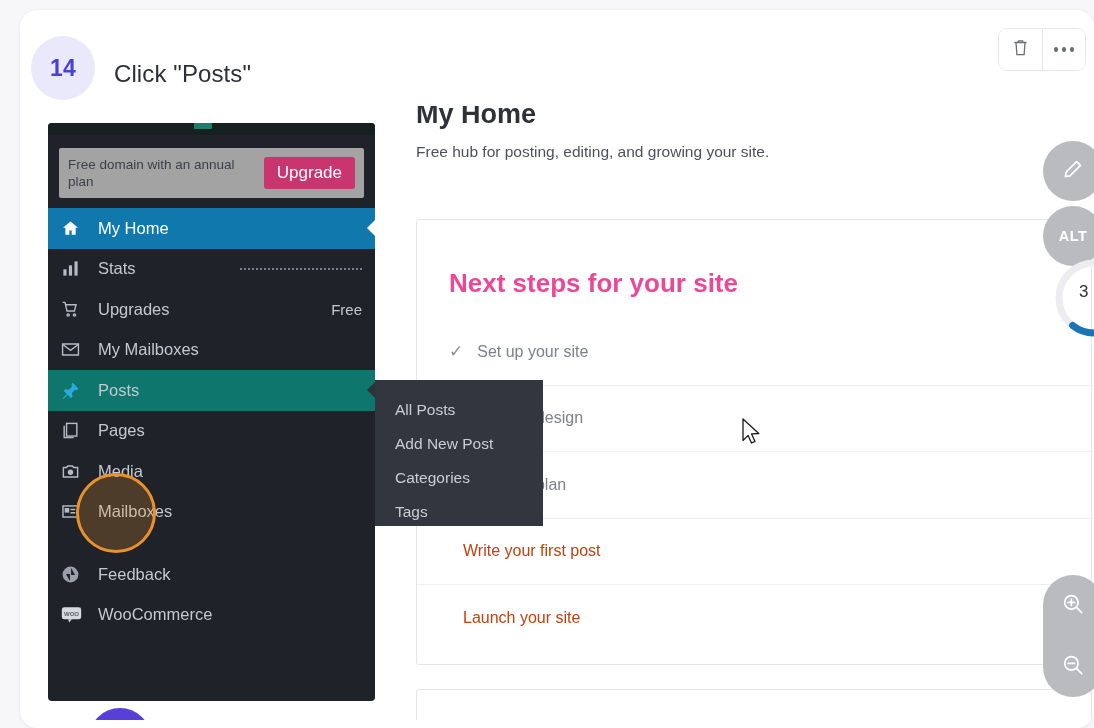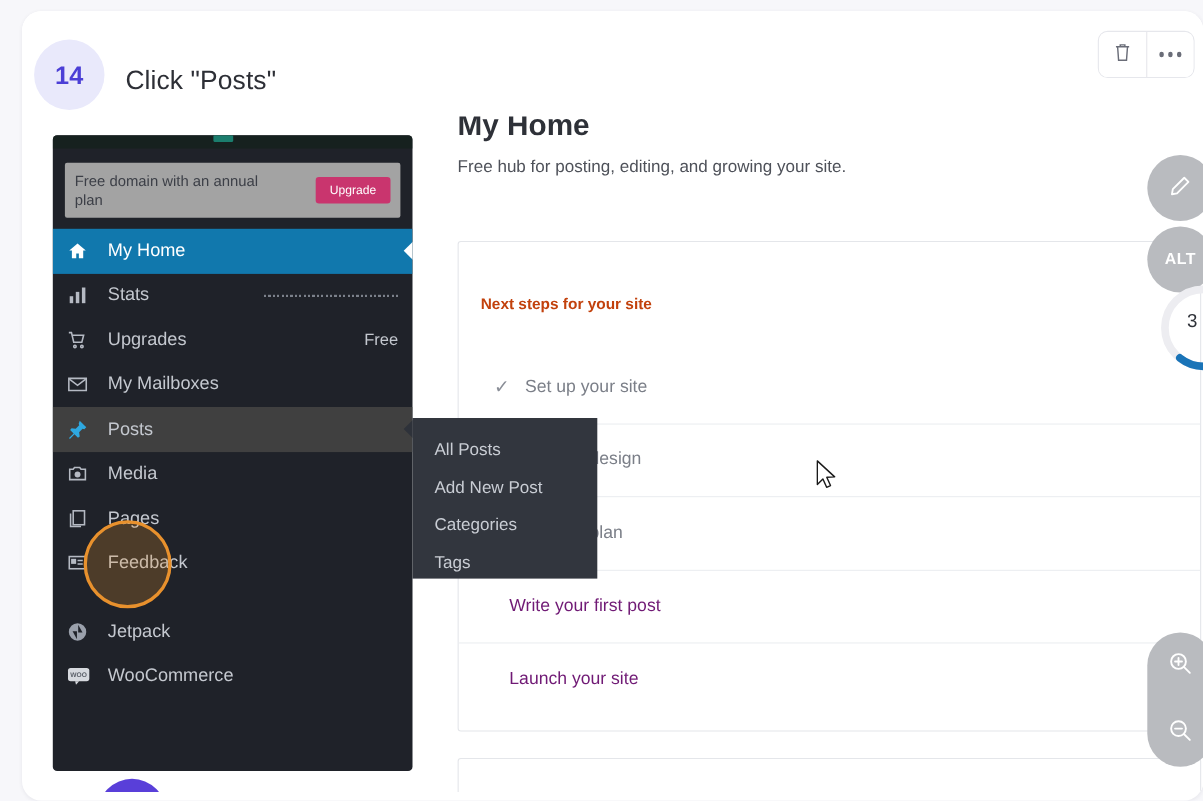--- a/index.html
+++ b/index.html
@@ -88,21 +88,21 @@
     background: #a3a3a3; border-radius: 2px;
     display: flex; align-items: center; padding: 0 9px;
   }
   .upgrade-banner .txt {
     font-size: 13.5px; color: #3c3f47; line-height: 17px;
     width: 185px;
   }
   .upgrade-btn {
     margin-left: auto;
     background: #c9356e; color: #fff;
-    font-size: 11px; padding: 6px 13px; border-radius: 3px;
+    font-size: 17px; padding: 6px 13px; border-radius: 3px;
     cursor: pointer; white-space: nowrap;
   }
 
   .nav { position: absolute; left: 0; top: 85px; width: 327px; }
   .nav-item {
     position: relative;
     display: flex; align-items: center;
     height: 40.5px; padding-left: 13px;
     color: #c4c8cf; font-size: 16.5px;
     cursor: pointer;
@@ -113,21 +113,21 @@
   }
   .nav-item .lbl { margin-left: 7px; }
   .nav-item.active { background: #1178ad; color: #ffffff; }
   .nav-item.active .ico { color: #ffffff; }
   .nav-item.active::after {
     content: ""; position: absolute; right: -1px; top: 50%;
     transform: translateY(-50%);
     border-top: 9px solid transparent; border-bottom: 9px solid transparent;
     border-right: 9px solid #ffffff;
   }
-  .nav-item.open { background: #404040; }
+  .nav-item.open { background: #0f766e; }
   .nav-item.open::before {
     content: ""; position: absolute; left: -7px; top: 0; bottom: 0;
     width: 7px; background: #1ba0d7;
   }
   .nav-item.open::after {
     content: ""; position: absolute; right: -1px; top: 50%;
     transform: translateY(-50%);
     border-top: 9px solid transparent; border-bottom: 9px solid transparent;
     border-right: 9px solid #2e323a;
   }
@@ -170,27 +170,27 @@
   .card {
     position: absolute; left: 21px;
     width: 676px;
     border: 1px solid #e4e6ea;
     border-radius: 3px;
     background: #fff;
   }
   #card-next { top: 113px; height: 446px; }
   #card-second { top: 583px; height: 60px; }
   .card-title {
-    position: absolute; left: 20px; top: 48px;
-    font-size: 14px; color: #c2410c; font-weight: 600;
+    position: absolute; left: 32px; top: 48px;
+    font-size: 26px; color: #ec4899; font-weight: 600;
   }
   .task-list { position: absolute; left: 0; top: 99px; width: 674px; }
   .task-row {
     height: 66.5px; display: flex; align-items: center;
-    padding-left: 32px; font-size: 16px; color: #701a75;
+    padding-left: 32px; font-size: 16px; color: #c2410c;
     border-bottom: 1px solid #eceef1;
   }
   .task-row:last-child { border-bottom: none; }
   .task-row.done { color: #7b7f88; }
   .task-row .check { margin-right: 14px; color: #8a8e97; font-size: 17px; line-height: 1; }
 
   
   .fab {
     position: absolute; border-radius: 50%;
     background: #b9bbbf;
@@ -410,61 +410,61 @@
             <span class="ico">
               <svg width="19" height="19" viewBox="0 0 24 24" fill="#2ea8e0">
                   <path d="M14.5 2l7.5 7.5-2.2 2.2-2-.6-4 4 .7 4.8-2 1.6-4-4-5.3 5.3-1-1 5.3-5.3-4-4 1.6-2 4.8.7 4-4-.6-2z"></path>
                 </svg>
             </span>
             <span class="lbl">Posts</span>
           </div>
 
           <div class="nav-item">
             <span class="ico">
+              <svg width="19" height="19" viewBox="0 0 24 24" fill="none" stroke="currentColor" stroke-width="1.8">
+                  <rect x="7" y="3" width="13" height="16"></rect>
+                  <path d="M4 6v15h12"></path>
+                </svg>
+            </span>
+            <span class="lbl">Pages</span>
+          </div>
+
+          <div class="nav-item">
+            <span class="ico">
               <svg width="19" height="19" viewBox="0 0 24 24" fill="currentColor">
                   <path d="M3 7h4l1.5-2h6L16 7h5v12H3z" fill="none" stroke="currentColor" stroke-width="1.8"></path>
                   <circle cx="12" cy="13" r="3.4" fill="currentColor"></circle>
                 </svg>
             </span>
             <span class="lbl">Media</span>
-          </div>
-
-          <div class="nav-item">
-            <span class="ico">
-              <svg width="19" height="19" viewBox="0 0 24 24" fill="none" stroke="currentColor" stroke-width="1.8">
-                  <rect x="7" y="3" width="13" height="16"></rect>
-                  <path d="M4 6v15h12"></path>
-                </svg>
-            </span>
-            <span class="lbl">Pages</span>
           </div>
 
 
           <div class="nav-item">
             <span class="ico">
               <svg width="19" height="19" viewBox="0 0 24 24" fill="none" stroke="currentColor" stroke-width="1.8">
                   <rect x="2.5" y="5" width="19" height="14"></rect>
                   <rect x="5.5" y="8.5" width="4" height="4" fill="currentColor"></rect>
                   <path d="M12 9.5h6M12 13.5h6"></path>
                 </svg>
             </span>
-            <span class="lbl">Feedback</span>
+            <span class="lbl">Mailboxes</span>
           </div>
 
           <div class="nav-gap"></div>
 
           <div class="nav-item">
             <span class="ico">
               <svg width="19" height="19" viewBox="0 0 24 24">
                   <circle cx="12" cy="12" r="10" fill="#9aa0ab"></circle>
                   <path d="M12.7 3.6v9.1h5z" fill="#1f2229"></path>
                   <path d="M11.3 20.4v-9.1h-5z" fill="#1f2229"></path>
                 </svg>
             </span>
-            <span class="lbl">Jetpack</span>
+            <span class="lbl">Feedback</span>
           </div>
 
           <div class="nav-item">
             <span class="ico">
               <svg width="21" height="19" viewBox="0 0 26 22">
                   <rect x="1" y="2" width="24" height="15" rx="3" fill="#d6d9de"></rect>
                   <path d="M9 17l1 4 3.5-4z" fill="#d6d9de"></path>
                   <text x="13" y="12.6" font-size="7.5" font-family="Liberation Sans, sans-serif" font-weight="700" fill="#5a5f68" text-anchor="middle">WOO</text>
                 </svg>
             </span>

